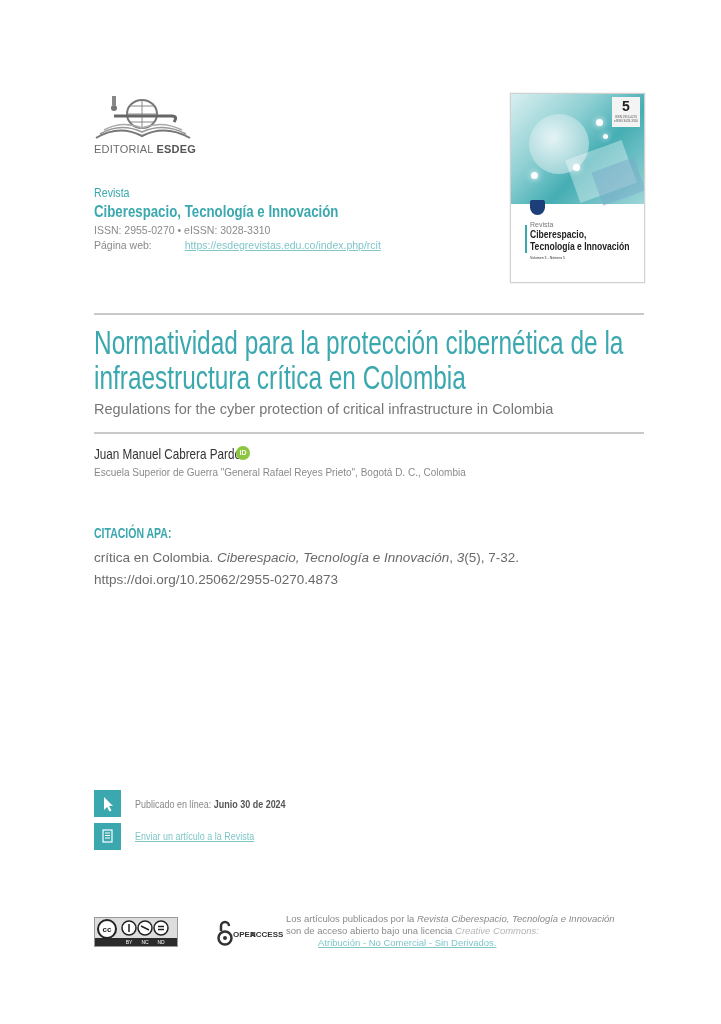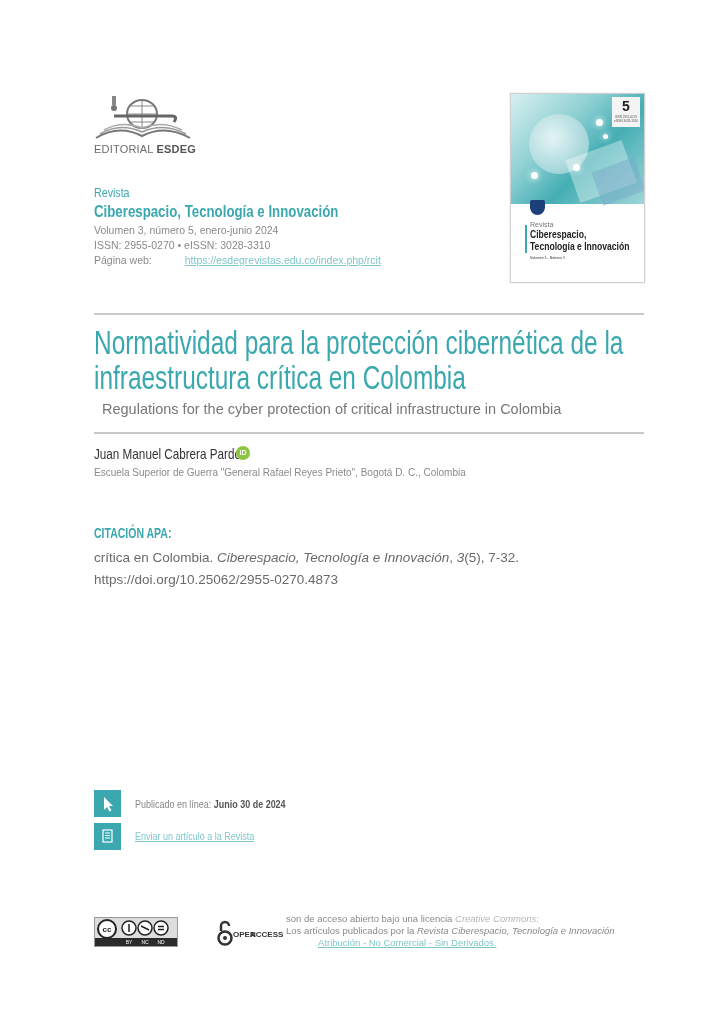--- a/index.html
+++ b/index.html
@@ -34,21 +34,21 @@
   #cover .bar { position:absolute; left:14px; top:131px; width:2px; height:28px; background:#3aa8ae; }
   #cover .crev { position:absolute; left:19px; top:127px; font-size:7px; color:#777; }
   #cover .ctitle { position:absolute; left:19px; top:134px; font-size:11px; font-weight:bold; color:#222; line-height:12px; transform:scaleX(0.78); transform-origin:left; white-space:nowrap; }
   #cover .cvol { position:absolute; left:19px; top:162px; font-size:3.5px; color:#333; line-height:4px; }
 
   
   .divider { position:absolute; left:94px; width:550px; height:0; border-top:2px solid #c9c9c9; }
 
   
   #title { left:94px; top:325px; width:560px; font-size:33px; color:#3aa8ae; line-height:35px; transform:scaleX(0.74); transform-origin:left; white-space:nowrap; }
-  #subtitle { left:94px; top:401px; font-size:14.5px; color:#777; white-space:nowrap;margin-left:8px; }
+  #subtitle { left:94px; top:401px; font-size:14.5px; color:#777; white-space:nowrap; }
 
   
   #author { left:94px; top:445px; font-size:15px; color:#333; transform:scaleX(0.78); transform-origin:left; white-space:nowrap; display:flex; align-items:center; }
   #orcid { left:236px; top:446px; width:14px; height:14px; border-radius:50%; background:#8cc63f; color:#fff; font-size:7px; font-weight:bold; text-align:center; line-height:14px; }
   #affil { left:94px; top:467px; font-size:10px; color:#8a8a8a; white-space:nowrap; }
 
   
   #cite-h { left:94px; top:525px; font-size:14px; font-weight:bold; color:#3aa8ae; transform:scaleX(0.75); transform-origin:left; white-space:nowrap; }
   #cite { left:94px; top:547px; width:560px; font-size:13.5px; color:#6a6a6a; line-height:22px; }
   #cite p { margin:0; white-space:nowrap; }
@@ -83,21 +83,20 @@
     <path d="M2 44 Q25 30 48 42 Q71 30 96 44" stroke="#777" stroke-width="2" fill="none"></path>
     <path d="M6 40 Q26 28 48 38 Q70 28 92 40" stroke="#999" stroke-width="1.5" fill="none"></path>
     <path d="M10 36 Q28 26 48 34 Q68 26 88 36" stroke="#aaa" stroke-width="1.5" fill="none"></path>
   </svg>
   <div id="logo-text"><span>EDITORIAL </span><b>ESDEG</b></div>
 </div>
 
 <div id="journal" class="abs">
   <span class="revista cond">Revista</span>
   <span class="jname cond">Ciberespacio, Tecnología e Innovación</span>
-  <div class="meta">Volumen 3, número 5, enero-junio 2024</div>
   <div class="meta">ISSN: 2955-0270 • eISSN: 3028-3310</div>
   <div class="meta"><span>Página web: </span><a>https://esdegrevistas.edu.co/index.php/rcit</a></div>
 </div>
 
 <div id="cover" class="abs">
   <div class="art">
     <div class="globe"></div>
     <div class="pane1"></div>
       <div class="pane2"></div>
     <div class="dot" style="left:85px;top:25px;"></div>
@@ -171,16 +170,16 @@
 <div id="oa" class="abs">
   <span class="t1">OPEN</span>
   <svg style="position:absolute;left:27px;top:0;" width="16" height="28" viewBox="0 0 16 28">
     <path d="M4 12 V7 A4 4 0 0 1 12 7" fill="none" stroke="#333" stroke-width="2.5"></path>
     <circle cx="8" cy="19" r="6.5" fill="none" stroke="#333" stroke-width="2.5"></circle>
     <circle cx="8" cy="19" r="2" fill="#333"></circle>
   </svg>
   <span class="t2">ACCESS</span>
 </div>
 <div id="lic" class="abs">
+  <div><span>Los artículos publicados por la </span><i>Revista Ciberespacio, Tecnología e Innovación</i></div>
   <div><span>son de acceso abierto bajo una licencia </span><i class="cc-i">Creative Commons:</i></div>
-  <div><span>Los artículos publicados por la </span><i>Revista Ciberespacio, Tecnología e Innovación</i></div>
   <div><a>Atribución - No Comercial - Sin Derivados.</a></div>
 </div>
 
 </body></html>

